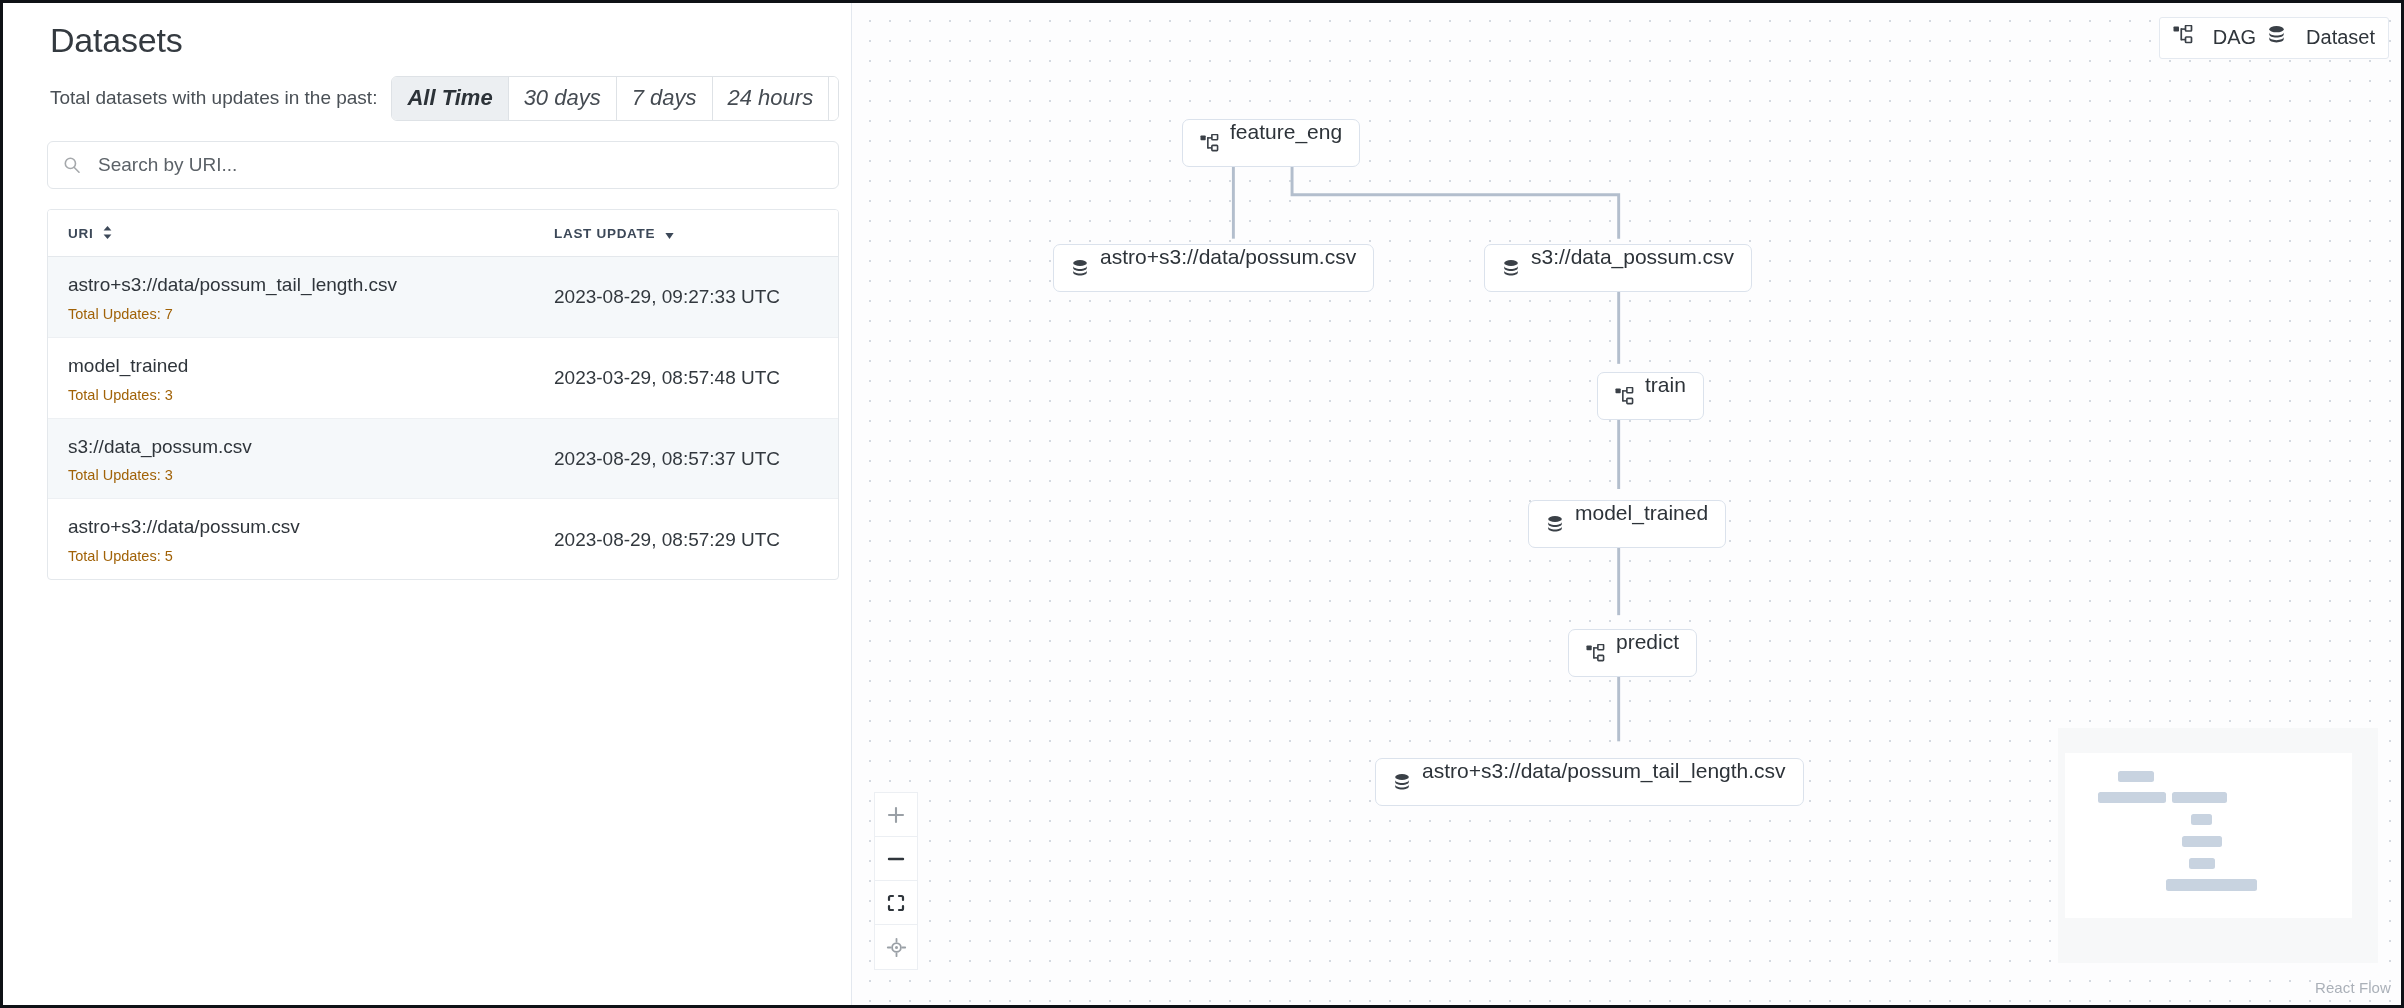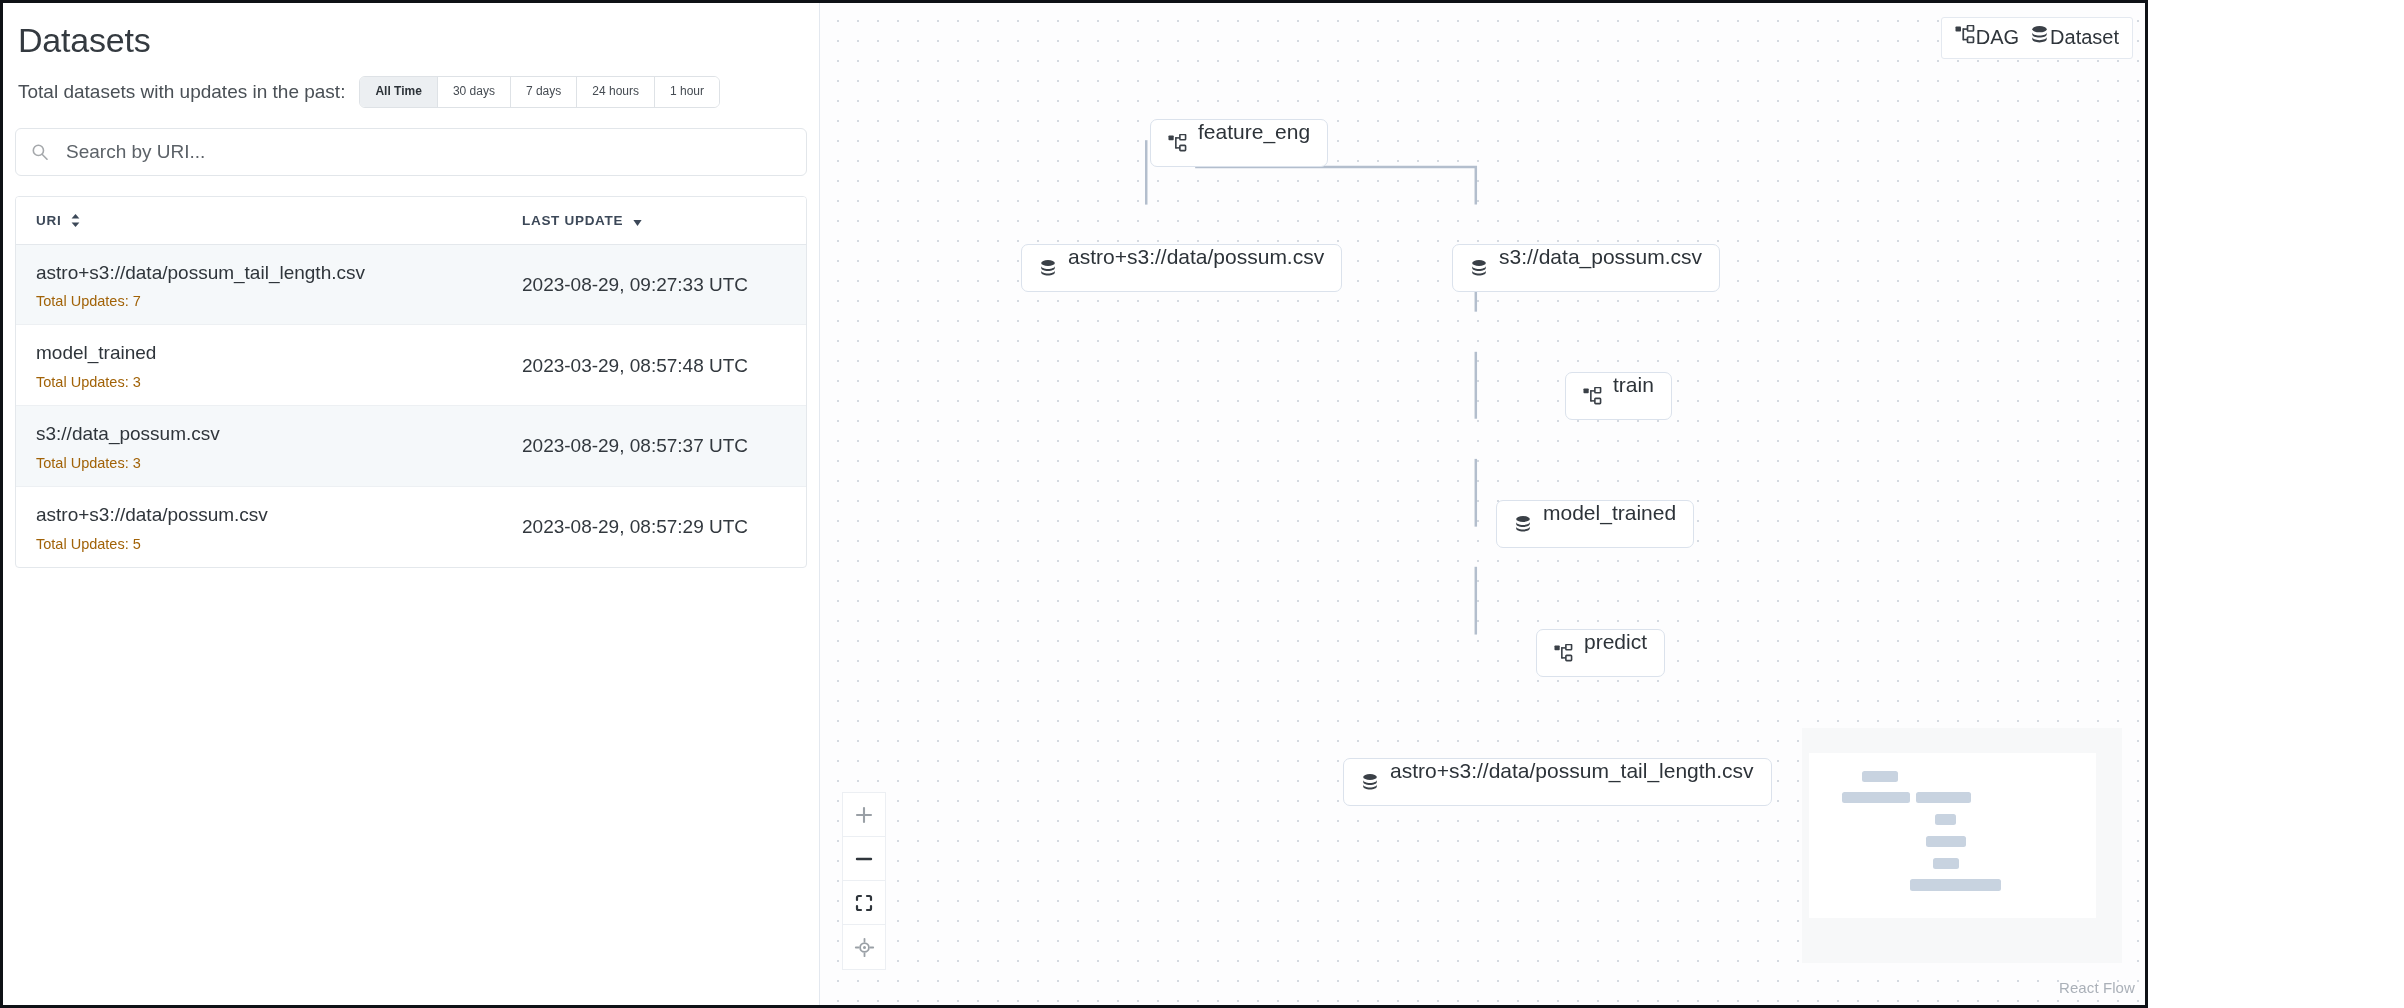--- a/index.html
+++ b/index.html
@@ -5,25 +5,26 @@
 <style>
   * { box-sizing: border-box; margin: 0; padding: 0; }
   html, body {
     width: 2404px; height: 1008px;
     background: #ffffff;
     font-family: "Liberation Sans", sans-serif;
     overflow: hidden;
   }
   #app {
     position: relative;
-    width: 2148px; height: 1008px;
+    width: 2404px; height: 1008px;
     border: 3px solid #0e1116;
     background: #ffffff;
     display: flex;
     overflow: hidden;
+    padding-left: 32px;
   }
 
   
   .left-panel {
     width: 817px;
     height: 100%;
     background: #ffffff;
     padding: 14px 12px 0 12px;
     border-right: 1px solid #e3e8ef;
     flex: 0 0 817px;
@@ -50,28 +51,29 @@
     white-space: nowrap;
   }
   .seg-group {
     display: flex;
     border: 1px solid #dee2e6;
     border-radius: 6px;
     overflow: hidden;
     background: #ffffff;
   }
   .seg-btn {
-    font-size: 12px;
+    font-size: 22px;
     color: #454b52;
     padding: 7px 15px 8px 15px;
     background: #ffffff;
     border-right: 1px solid #dee2e6;
     cursor: pointer;
     white-space: nowrap;
     line-height: 1.25;
+    font-style: italic;
   }
   .seg-btn:last-child { border-right: none; }
   .seg-btn.active {
     background: #eceff2;
     font-weight: 700;
     color: #2c3238;
   }
 
   .search-wrap {
     margin-top: 20px;
@@ -164,21 +166,21 @@
     border: 1px solid #e4e9f0;
     border-radius: 3px;
     padding: 7px 13px 8px 13px;
     display: flex;
     align-items: center;
     gap: 11px;
     font-size: 20px;
     color: #2f353b;
     z-index: 6;
   }
-  .legend-item { display: flex; align-items: center; gap: 1px; }
+  .legend-item { display: flex; align-items: center; gap: 20px; }
 
   
   .node {
     position: absolute;
     display: flex;
     gap: 11px;
     background: #ffffff;
     border: 1px solid #dbe2ec;
     border-radius: 7px;
     padding: 0 17px;

